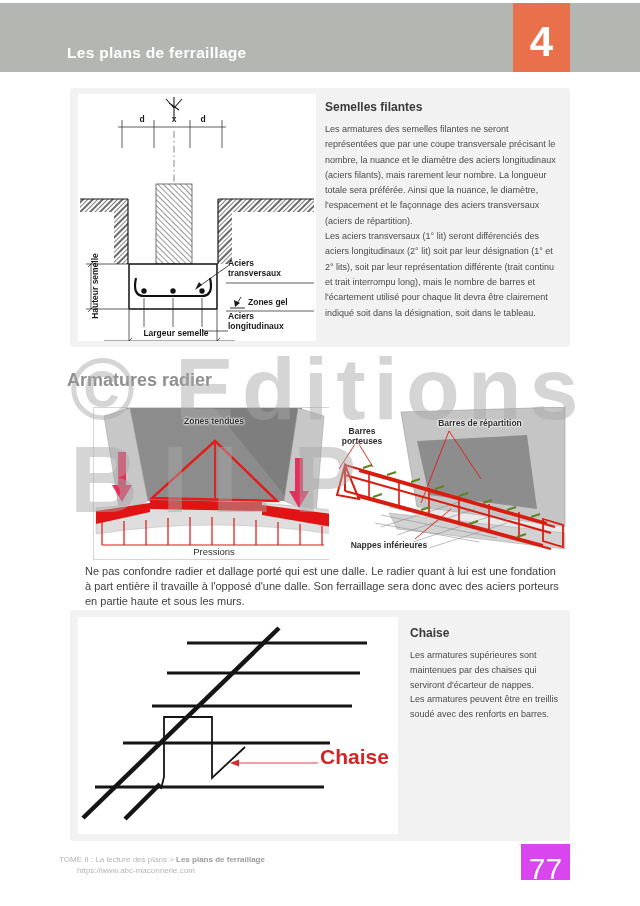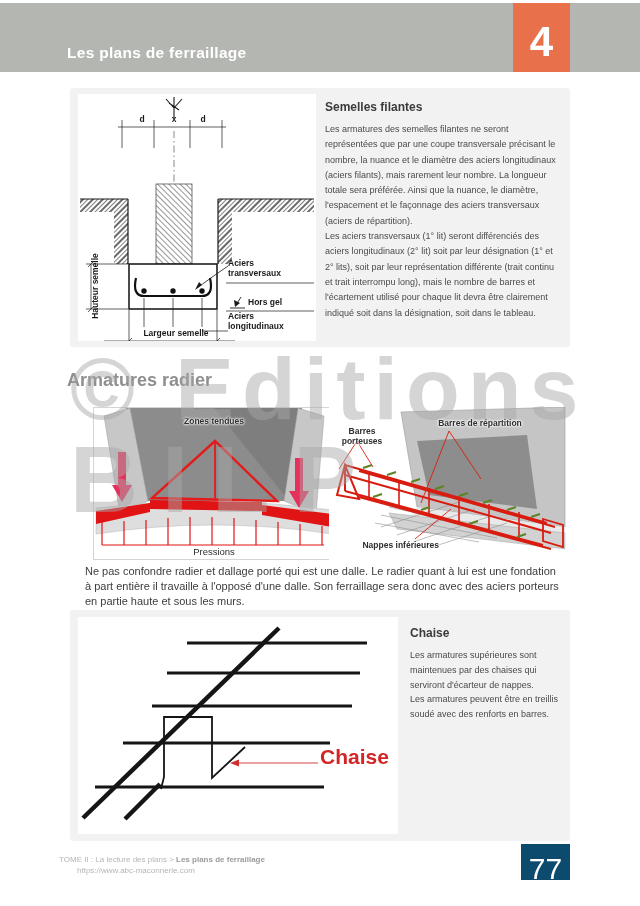--- a/index.html
+++ b/index.html
@@ -54,21 +54,21 @@
   
   .watermark { position:absolute; left:70px; top:346px; z-index:10; pointer-events:none;
                color:rgba(168,168,168,.48); font-weight:bold; white-space:nowrap; }
   .wm1 { font-size:88px; letter-spacing:8px; line-height:86px; }
   .wm2 { font-size:94px; letter-spacing:24px; line-height:96px; }
 
   
   .crumbs { position:absolute; left:59px; top:855px; font-size:8px; color:#b5b5b5; }
   .crumbs .bold { font-weight:bold; color:#9b9b9b; }
   .url { position:absolute; left:77px; top:866px; font-size:8px; color:#b5b5b5; }
-  .page-sq { position:absolute; left:521px; top:844px; width:49px; height:49px; background:#0c4a6e;
+  .page-sq { position:absolute; left:521px; top:844px; width:49px; height:49px; background:#d946ef;
              color:#fff; font-size:30px; display:flex; align-items:center; justify-content:center; }
 </style>
 </head>
 <body>
 
 <div class="page">
 
   <header class="band">
     <span class="band-title">Les plans de ferraillage</span>
   </header>
@@ -162,21 +162,21 @@
           <line x1="10" y1="173" x2="16" y2="167"></line>
           <line x1="10" y1="218" x2="16" y2="212"></line>
         </g>
       </svg>
       <span class="dlabel" style="left:56px; top:20px; width:16px;">d</span>
       <span class="dlabel" style="left:88px; top:20px; width:16px;">x</span>
       <span class="dlabel" style="left:117px; top:20px; width:16px;">d</span>
       <span class="dlabel rot" style="left:-21px; top:187px; width:76px;">Hauteur semelle</span>
       <span class="dlabel" style="left:55px; top:234px; width:86px;">Largeur semelle</span>
       <span class="dlabel" style="left:150px; top:164px; width:70px; text-align:left;">Aciers transversaux</span>
-      <span class="dlabel" style="left:170px; top:203px; width:60px; text-align:left;">Hors gel</span>
+      <span class="dlabel" style="left:170px; top:203px; width:60px; text-align:left;">Zones gel</span>
       <span class="dlabel" style="left:150px; top:217px; width:78px; text-align:left;">Aciers longitudinaux</span>
     </div>
     <div class="box-text">
       <h3 class="sec-h">Semelles filantes</h3>
       <p>Les armatures des semelles filantes ne seront représentées que par une coupe transversale précisant le nombre, la nuance et le diamètre des aciers longitudinaux (aciers filants), mais rarement leur nombre. La longueur totale sera préférée. Ainsi que la nuance, le diamètre, l'espacement et le façonnage des aciers transversaux (aciers de répartition).</p>
       <p>Les aciers transversaux (1° lit) seront différenciés des aciers longitudinaux (2° lit) soit par leur désignation (1° et 2° lits), soit par leur représentation différente (trait continu et trait interrompu long), mais le nombre de barres et l'écartement utilisé pour chaque lit devra être clairement indiqué soit dans la désignation, soit dans le tableau.</p>
     </div>
   </section>
 
   <h2 class="radier-h">Armatures radier</h2>
@@ -232,21 +232,21 @@
         <path d="M44,90 l9,-3 M92,103 l9,-3 M140,117 l9,-3 M188,130 l9,-3"></path>
       </g>
       <g stroke="#d81c10" stroke-width="0.9" fill="none">
         <path d="M28,34 L10,62 M28,34 L44,60"></path>
         <path d="M120,24 L92,96 M120,24 L152,72"></path>
         <path d="M86,132 L122,102"></path>
       </g>
     </svg>
     <span class="ilabel" style="left:4px; top:19px; width:58px;">Barres porteuses</span>
     <span class="ilabel" style="left:88px; top:11px; width:126px;">Barres de répartition</span>
-    <span class="ilabel" style="left:10px; top:133px; width:100px; text-align:right;">Nappes inférieures</span>
+    <span class="ilabel" style="left:10px; top:133px; width:100px; text-align:center;">Nappes inférieures</span>
   </div>
 
   <p class="note">Ne pas confondre radier et dallage porté qui est une dalle. Le radier quant à lui est une fondation à part entière il travaille à l'opposé d'une dalle. Son ferraillage sera donc avec des aciers porteurs en partie haute et sous les murs.</p>
 
   <section class="gbox box3">
     <div class="fig fig3">
       <svg width="320" height="217" viewBox="0 0 320 217">
         <g stroke="#151515">
           <line x1="109" y1="26" x2="289" y2="26" stroke-width="3"></line>
           <line x1="89" y1="56" x2="282" y2="56" stroke-width="3"></line>

